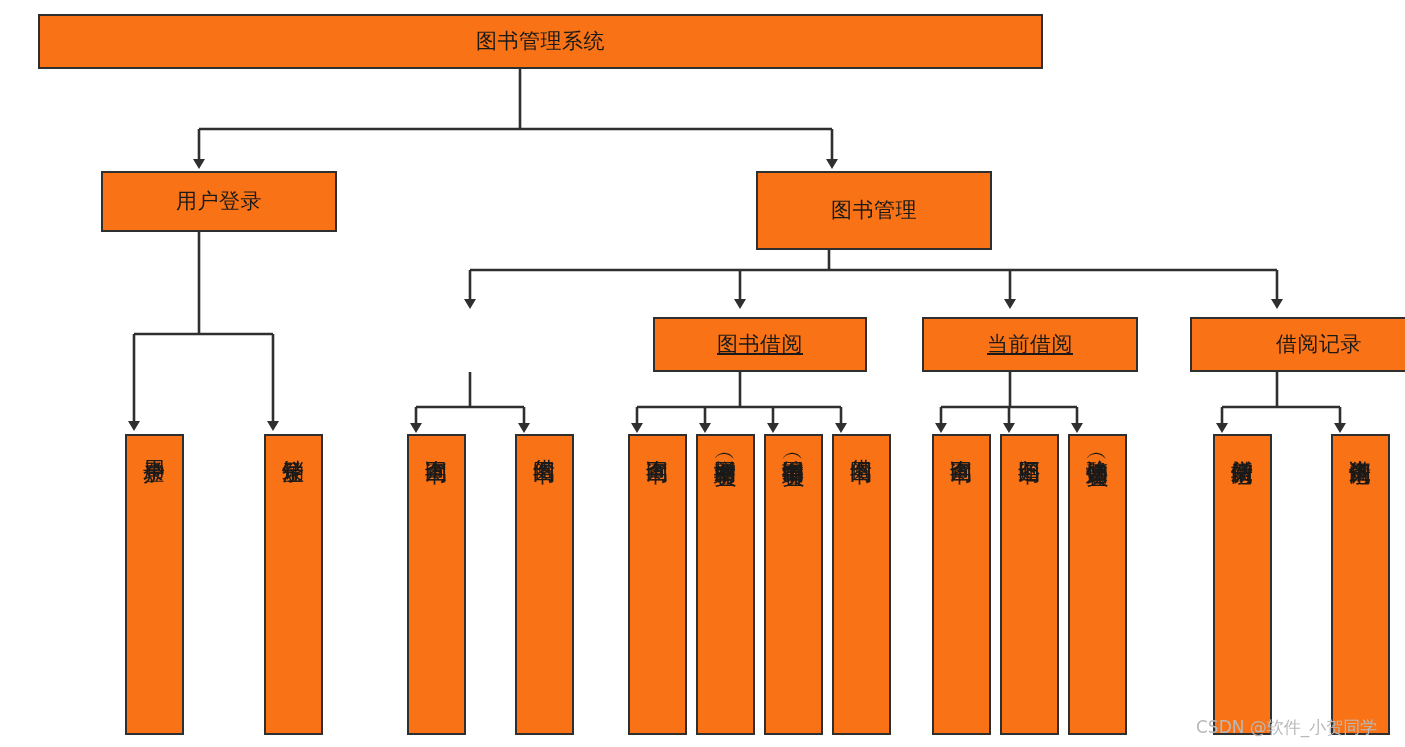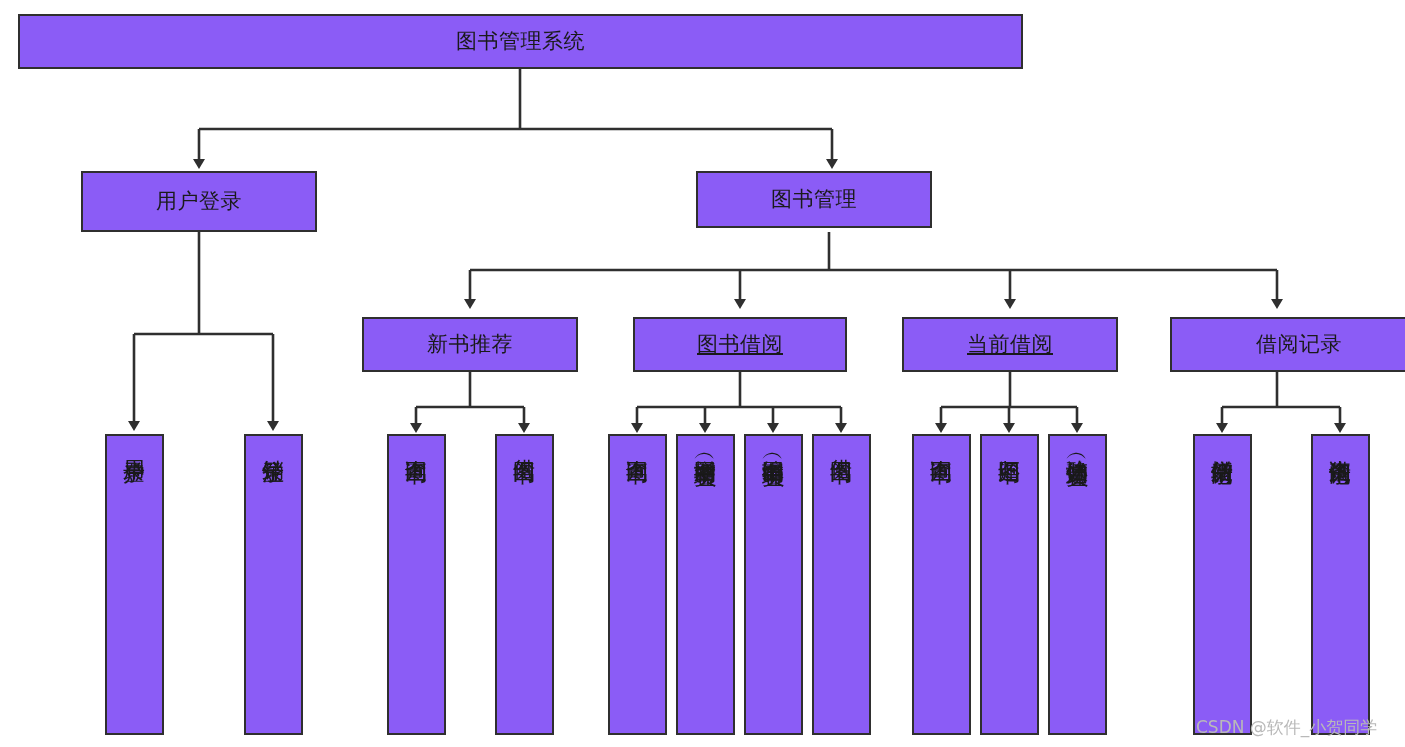--- a/index.html
+++ b/index.html
@@ -22,25 +22,26 @@
     position: absolute;
     left: 0;
     top: 0;
     width: 1405px;
     height: 747px;
   }
   .node-box {
     position: absolute;
     box-sizing: border-box;
     border: 2px solid #2f2f2f;
-    background: #8b5cf6;
+    background: #f97316;
     display: flex;
     align-items: center;
     justify-content: center;
     color: #1a1a1a;
+    margin-left: 20px;
   }
   .node-label {
     display: block;
     text-align: center;
     line-height: 1.18;
     letter-spacing: 0.5px;
   }
   .horizontal .node-label {
     writing-mode: horizontal-tb;
     font-size: 21px;
@@ -123,27 +124,24 @@
   </svg>
 
   <div class="node-box horizontal" style="left:18px; top:14px; width:1005px; height:55px;">
     <span class="node-label">图书管理系统</span>
   </div>
 
   <div class="node-box horizontal" style="left:81px; top:171px; width:236px; height:61px;">
     <span class="node-label">用户登录</span>
   </div>
 
-  <div class="node-box horizontal" style="left:696px; top:171px; width:236px; height:57px;">
+  <div class="node-box horizontal" style="left:736px; top:171px; width:236px; height:79px;">
     <span class="node-label">图书管理</span>
   </div>
 
-  <div class="node-box horizontal" style="left:362px; top:317px; width:216px; height:55px;">
-    <span class="node-label">新书推荐</span>
-  </div>
 
   <div class="node-box horizontal" style="left:633px; top:317px; width:214px; height:55px;text-decoration:underline;">
     <span class="node-label">图书借阅</span>
   </div>
 
   <div class="node-box horizontal" style="left:902px; top:317px; width:216px; height:55px;text-decoration:underline;">
     <span class="node-label">当前借阅</span>
   </div>
 
   <div class="node-box horizontal" style="left:1170px; top:317px; width:258px; height:55px;">

